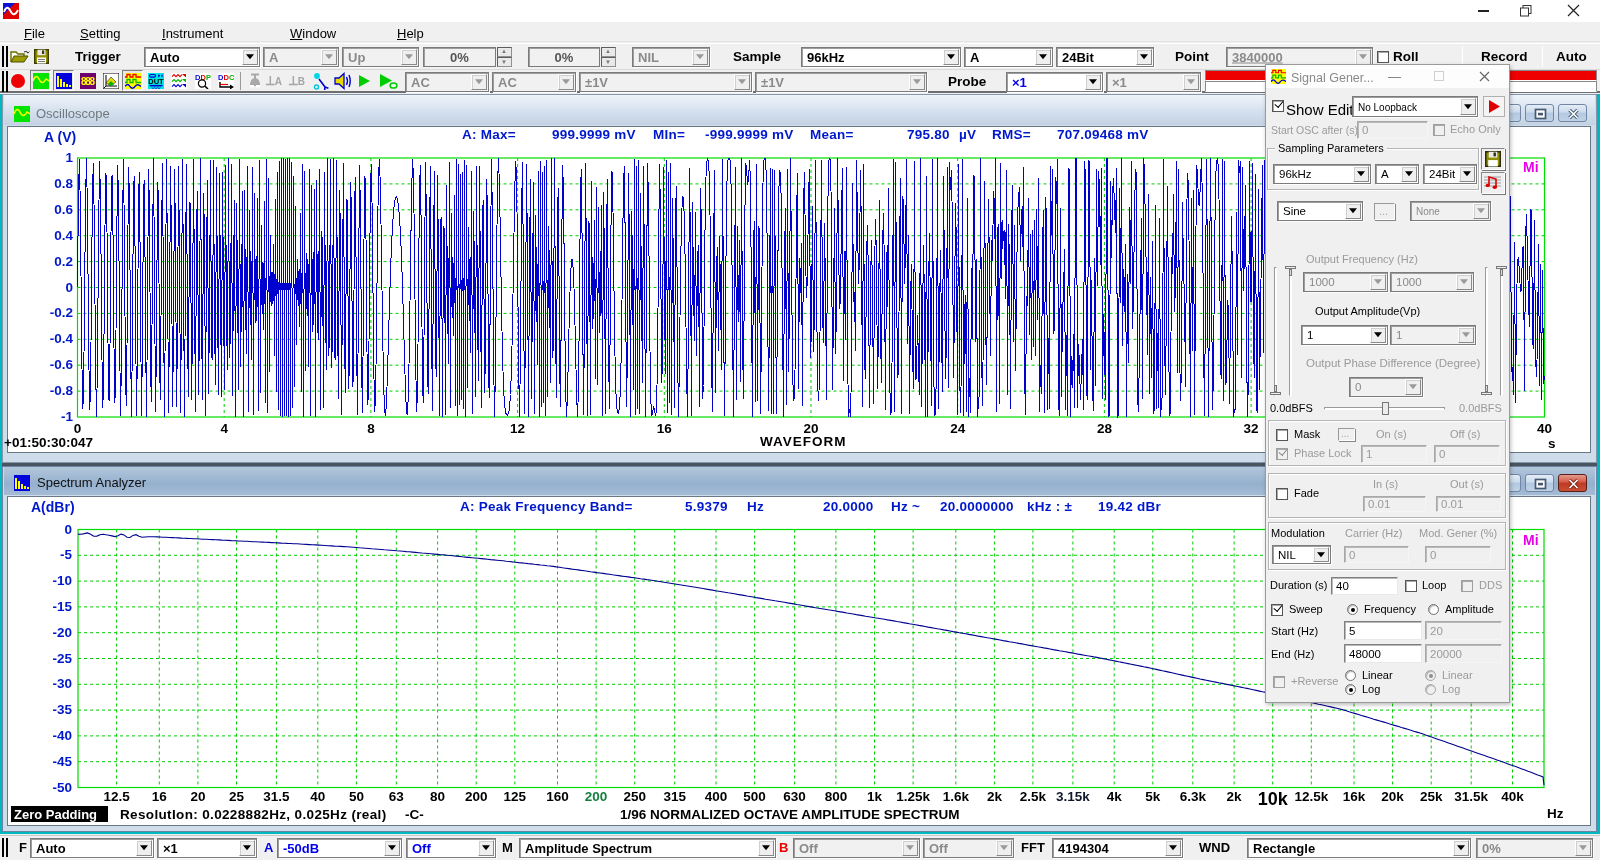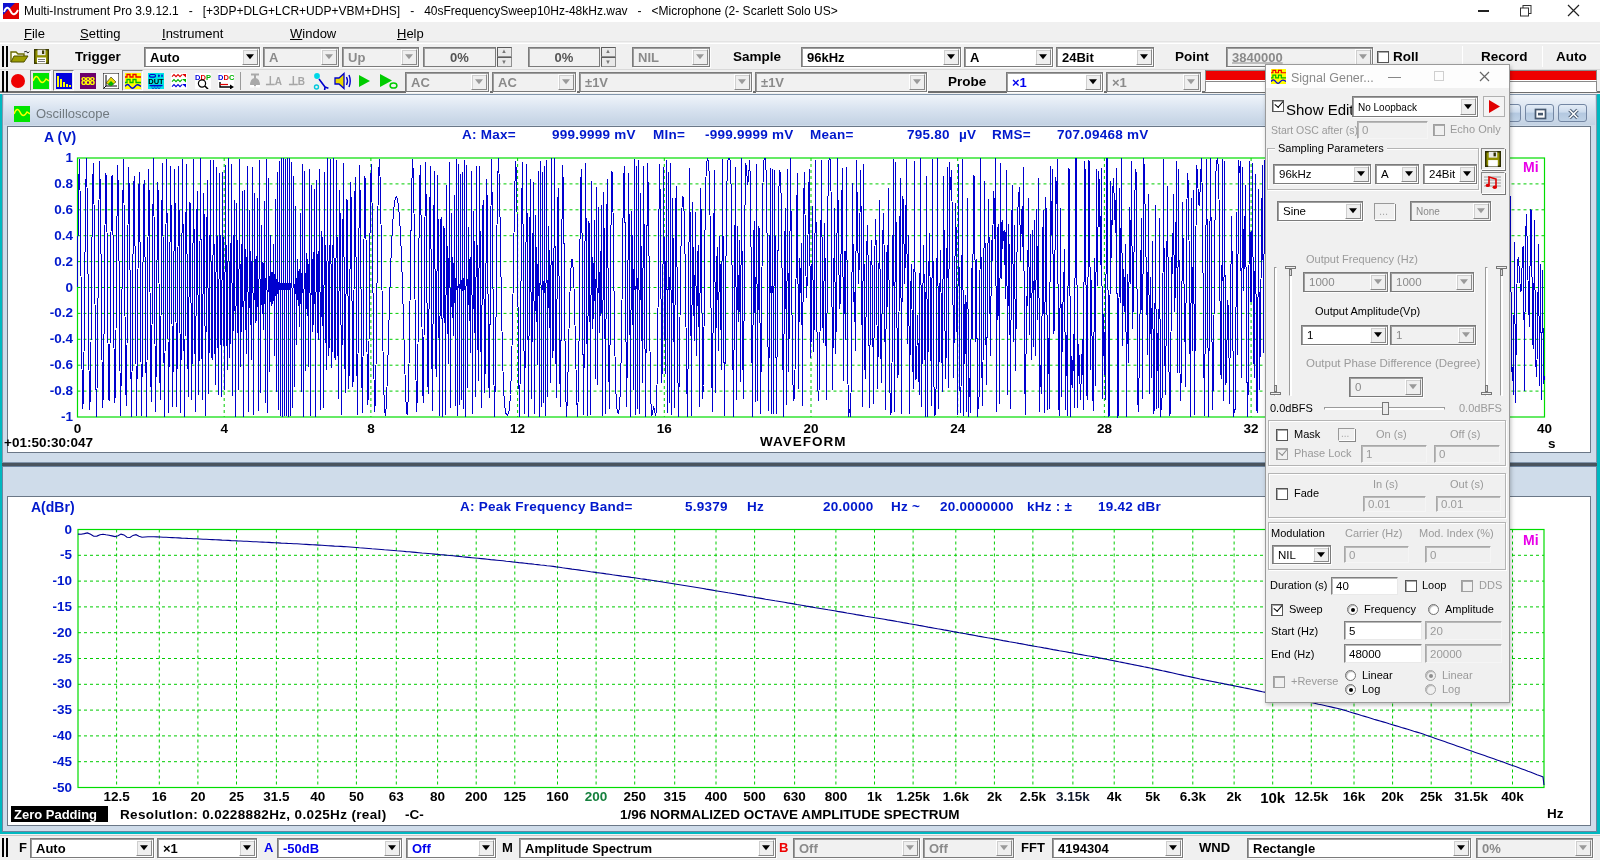--- a/index.html
+++ b/index.html
@@ -36,21 +36,20 @@
 .tbtn{position:absolute;border:1px solid #8f8f8f;border-top-color:#5d5d5d;border-left-color:#5d5d5d;
  background:#e9e9e9}
 </style></head>
 <body>
 <div class="abs" style="left:0;top:0;width:1600px;height:22px;background:#ffffff">
 <svg class="abs" style="left:3px;top:3px" width="16" height="16" viewBox="0 0 16 16">
 <rect width="16" height="16" fill="#e10000"></rect>
       <polygon points="0,0 12,0 0,12" fill="#1010d0"></polygon>
 <path d="M1 9 Q4 1 7.5 8 Q11 15 15 7" stroke="#fff" stroke-width="1.8" fill="none"></path>
     </svg>
-<div class="lbl" style="left:24px;top:4px;font-size:12px;color:#000">Multi-Instrument Pro 3.9.12.1&nbsp;&nbsp;&nbsp;-&nbsp;&nbsp;&nbsp;[+3DP+DLG+LCR+UDP+VBM+DHS]&nbsp;&nbsp;&nbsp;-&nbsp;&nbsp;&nbsp;40sFrequencySweep10Hz-48kHz.wav&nbsp;&nbsp;&nbsp;-&nbsp;&nbsp;&nbsp;&lt;Microphone (2- Scarlett Solo US&gt;</div>
 <div class="abs" style="left:1478px;top:10px;width:11px;height:1.6px;background:#222"></div>
 <svg class="abs" style="left:1520px;top:5px" width="12" height="12" viewBox="0 0 12 12">
 <rect x="3" y="0.5" width="8" height="8" fill="none" stroke="#333"></rect>
 <rect x="0.5" y="3" width="8" height="8" fill="#fff" stroke="#333"></rect>
     </svg>
 <svg class="abs" style="left:1567px;top:4px" width="13" height="13" viewBox="0 0 13 13">
 <path d="M1 1 L12 12 M12 1 L1 12" stroke="#222" stroke-width="1.2"></path>
     </svg>
 </div>
 <div class="abs" style="left:0;top:22px;width:1600px;height:20px;background:#f0f0f0;border-bottom:1px solid #e3e3e3">
@@ -330,20 +329,44 @@
 <div class="lbl b" style="left:1084.4px;top:421px;width:40px;text-align:center;font-size:13.5px;color:#000">28</div>
 <div class="lbl b" style="left:1231.1px;top:421px;width:40px;text-align:center;font-size:13.5px;color:#000">32</div>
 <div class="lbl b" style="left:1377.8px;top:421px;width:40px;text-align:center;font-size:13.5px;color:#000">36</div>
 <div class="lbl b" style="left:1524.5px;top:421px;width:40px;text-align:center;font-size:13.5px;color:#000">40</div>
 <div class="lbl b" style="left:1548px;top:436px;font-size:13.5px">s</div>
 <div class="lbl b" style="left:4px;top:435px;font-size:13.5px">+01:50:30:047</div>
 <div class="lbl b" style="left:760px;top:434px;font-size:13.5px;letter-spacing:1px">WAVEFORM</div>
 <div class="lbl b" style="left:1523px;top:159px;font-size:14px;color:#e800e8">Mi</div>
 <div class="abs" style="left:2px;top:462.5px;width:1595px;height:3px;background:#4a545e"></div>
 <div class="abs" style="left:2px;top:465.5px;width:1595px;height:366px;background:#cfdcea;border:1px solid #6d84a0">
+    <div class="abs" style="left:1px;top:0px;width:1591px;height:28px;background:linear-gradient(#b3c6dc,#95b1ce 60%,#a4bbd5)">
+      <svg class="abs" style="left:10px;top:8px" width="16" height="16" viewBox="0 0 16 16">
+<rect width="16" height="16" fill="#0000dd"></rect>
+        <rect x="1" y="3" width="2" height="11" fill="#ffff00"></rect>
+<rect x="4" y="6" width="2" height="8" fill="#ffff00"></rect>
+        <rect x="7" y="9" width="2" height="5" fill="#ffff00"></rect>
+<rect x="10" y="11" width="2" height="3" fill="#ffff00"></rect>
+        <rect x="13" y="12" width="2" height="2" fill="#ffff00"></rect>
+      </svg>
+      <div class="lbl" style="left:33px;top:8px;font-size:13px;color:#101010">Spectrum Analyzer</div>
+      <div class="abs" style="left:1488px;top:7px;width:29px;height:18px;border:1px solid #7386a3;border-radius:3px;background:linear-gradient(#e3ecf6,#ccdbed 45%,#b3c8e0 50%,#bfd2e6)"></div>
+      <div class="abs" style="left:1520.5px;top:7px;width:29px;height:18px;border:1px solid #7386a3;border-radius:3px;background:linear-gradient(#e3ecf6,#ccdbed 45%,#b3c8e0 50%,#bfd2e6)">
+        <svg width="29" height="18" viewBox="0 0 29 18" style="position:absolute;left:0;top:0">
+          <rect x="9.5" y="4.5" width="10" height="9" fill="#fdfdfd" stroke="#46586f" stroke-width="1.7"></rect>
+          <rect x="12" y="7.8" width="5" height="2.6" fill="#46586f"></rect>
+        </svg>
+      </div>
+      <div class="abs" style="left:1554px;top:7px;width:29px;height:18px;border:1px solid #5c1f17;border-radius:3px;background:linear-gradient(#e39a8e,#d55a45 45%,#bd3a25 50%,#c94f33)">
+        <svg width="29" height="18" viewBox="0 0 29 18" style="position:absolute;left:0;top:0">
+          <path d="M10.5 5 L18.5 13 M18.5 5 L10.5 13" stroke="#7a2018" stroke-width="3.4"></path>
+          <path d="M10.5 5 L18.5 13 M18.5 5 L10.5 13" stroke="#fff" stroke-width="1.6"></path>
+        </svg>
+      </div>
+    </div>
     <div class="abs" style="left:4px;top:29px;width:1584px;height:330px;background:#fff;border:1px solid #6a7787"></div>
   </div>
 <svg class="abs" style="left:0;top:0;pointer-events:none" width="1600" height="860" viewBox="0 0 1600 860">
     <line x1="78" y1="555.3" x2="1544" y2="555.3" stroke="#00cc00" stroke-dasharray="3 3"></line>
     <line x1="78" y1="581.1" x2="1544" y2="581.1" stroke="#00cc00" stroke-dasharray="3 3"></line>
     <line x1="78" y1="606.9" x2="1544" y2="606.9" stroke="#00cc00" stroke-dasharray="3 3"></line>
     <line x1="78" y1="632.7" x2="1544" y2="632.7" stroke="#00cc00" stroke-dasharray="3 3"></line>
     <line x1="78" y1="658.5" x2="1544" y2="658.5" stroke="#00cc00" stroke-dasharray="3 3"></line>
     <line x1="78" y1="684.3" x2="1544" y2="684.3" stroke="#00cc00" stroke-dasharray="3 3"></line>
     <line x1="78" y1="710.1" x2="1544" y2="710.1" stroke="#00cc00" stroke-dasharray="3 3"></line>
@@ -430,21 +453,21 @@
 <div class="lbl b" style="left:844.5px;top:789px;width:60px;text-align:center;font-size:13.5px;color:#000">1k</div>
 <div class="lbl b" style="left:883.1px;top:789px;width:60px;text-align:center;font-size:13.5px;color:#000">1.25k</div>
 <div class="lbl b" style="left:925.8px;top:789px;width:60px;text-align:center;font-size:13.5px;color:#000">1.6k</div>
 <div class="lbl b" style="left:964.4px;top:789px;width:60px;text-align:center;font-size:13.5px;color:#000">2k</div>
 <div class="lbl b" style="left:1002.9px;top:789px;width:60px;text-align:center;font-size:13.5px;color:#000">2.5k</div>
 <div class="lbl b" style="left:1042.9px;top:789px;width:60px;text-align:center;font-size:13.5px;color:#0f172a">3.15k</div>
 <div class="lbl b" style="left:1084.2px;top:789px;width:60px;text-align:center;font-size:13.5px;color:#000">4k</div>
 <div class="lbl b" style="left:1122.8px;top:789px;width:60px;text-align:center;font-size:13.5px;color:#000">5k</div>
 <div class="lbl b" style="left:1162.8px;top:789px;width:60px;text-align:center;font-size:13.5px;color:#000">6.3k</div>
 <div class="lbl b" style="left:1204.1px;top:789px;width:60px;text-align:center;font-size:13.5px;color:#000">2k</div>
-<div class="lbl b" style="left:1242.7px;top:789px;width:60px;text-align:center;font-size:15px;color:#000">10k</div>
+<div class="lbl b" style="left:1242.7px;top:789px;width:60px;text-align:center;font-size:18px;color:#000">10k</div>
 <div class="lbl b" style="left:1281.3px;top:789px;width:60px;text-align:center;font-size:13.5px;color:#000">12.5k</div>
 <div class="lbl b" style="left:1324.0px;top:789px;width:60px;text-align:center;font-size:13.5px;color:#000">16k</div>
 <div class="lbl b" style="left:1362.6px;top:789px;width:60px;text-align:center;font-size:13.5px;color:#000">20k</div>
 <div class="lbl b" style="left:1401.2px;top:789px;width:60px;text-align:center;font-size:13.5px;color:#000">25k</div>
 <div class="lbl b" style="left:1441.2px;top:789px;width:60px;text-align:center;font-size:13.5px;color:#000">31.5k</div>
 <div class="lbl b" style="left:1482.5px;top:789px;width:60px;text-align:center;font-size:13.5px;color:#000">40k</div>
 <div class="lbl b" style="left:1547px;top:806px;font-size:13.5px">Hz</div>
 <div class="abs" style="left:11px;top:806px;width:97px;height:16px;background:#000"></div>
 <div class="lbl b" style="left:14px;top:807px;font-size:13px;color:#fff">Zero Padding</div>
 <div class="lbl b" style="left:120px;top:807px;font-size:13.5px;letter-spacing:0.35px">ResolutIon: 0.0228882Hz, 0.025Hz (real)</div>
@@ -630,21 +653,21 @@
     <div class="lbl" style="left:184px;top:413px;font-size:11px;color:#9a9a9a">Out (s)</div>
     <div class="ed dis" style="left:97px;top:431px;width:63px;height:16px">
       <span style="color:#9a9a9a">0.01</span>
     </div>
     <div class="ed dis" style="left:170px;top:431px;width:65px;height:16px">
       <span style="color:#9a9a9a">0.01</span>
     </div>
     <div class="gb" style="left:2px;top:457px;width:238px;height:48px"></div>
     <div class="lbl" style="left:5px;top:462px;font-size:11px;color:#000">Modulation</div>
     <div class="lbl" style="left:79px;top:462px;font-size:11px;color:#9a9a9a">Carrier (Hz)</div>
-    <div class="lbl" style="left:153px;top:462px;font-size:11px;color:#9a9a9a">Mod. Index (%)</div>
+    <div class="lbl" style="left:153px;top:462px;font-size:11px;color:#9a9a9a">Mod. Gener (%)</div>
     <div class="combo" style="left:6px;top:480px;width:59px;height:19px">
       <div class="t" style="font-size:11.5px;">NIL</div>
       <div class="ar"></div>
     </div>
     <div class="ed dis" style="left:78px;top:481px;width:65px;height:17px">
       <span style="color:#9a9a9a">0</span>
     </div>
     <div class="ed dis" style="left:159px;top:481px;width:66px;height:17px">
       <span style="color:#9a9a9a">0</span>
     </div>

